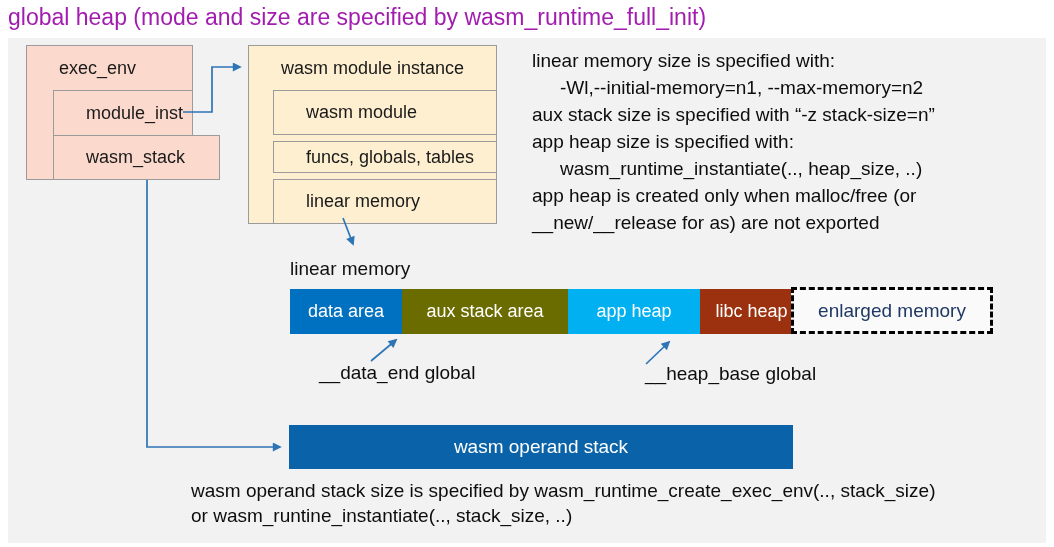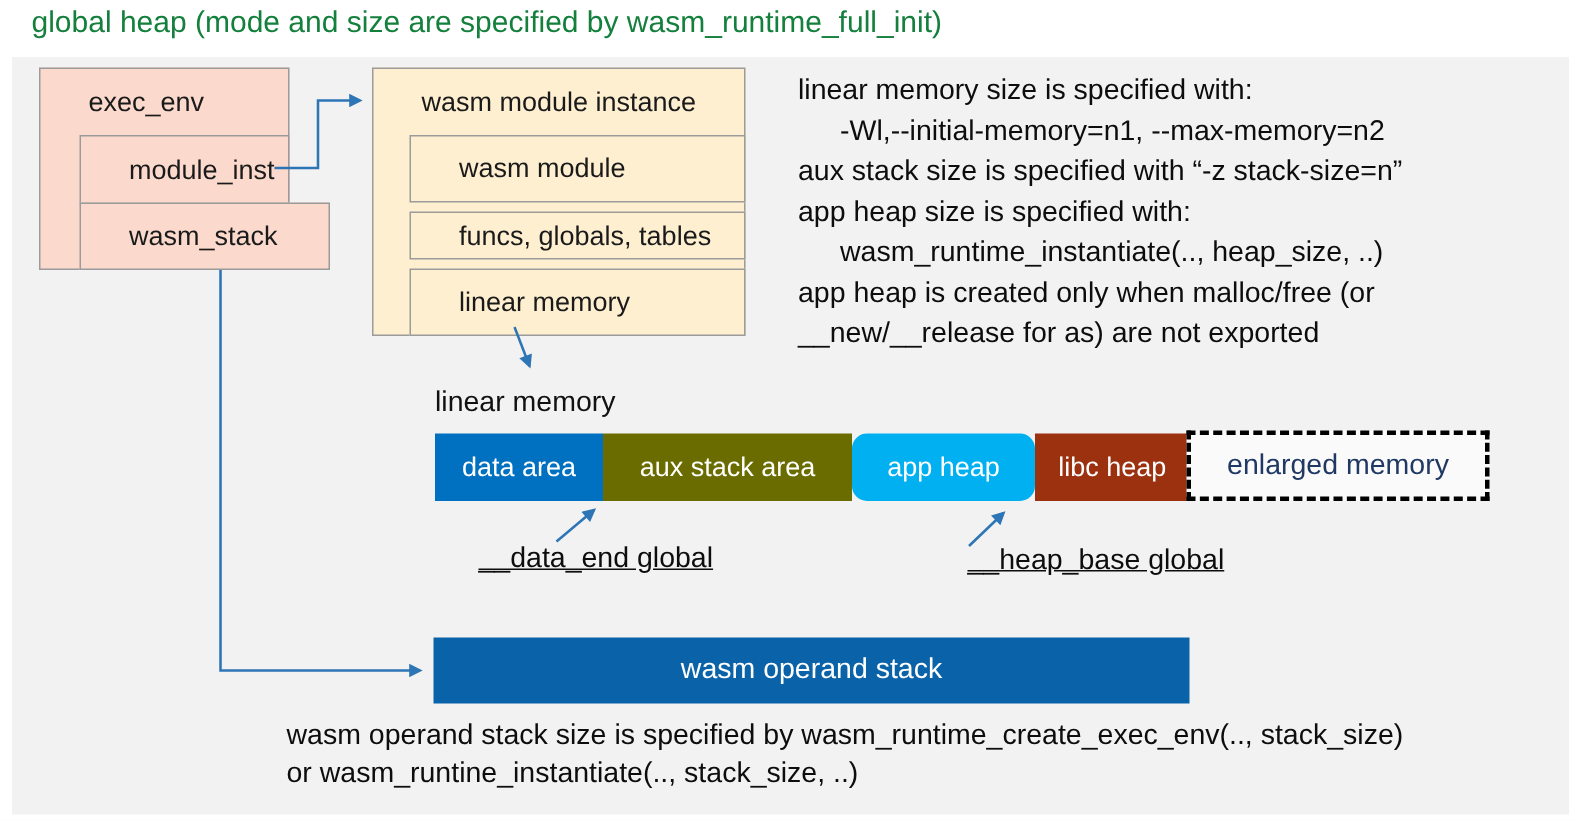--- a/index.html
+++ b/index.html
@@ -1,37 +1,37 @@
 <!DOCTYPE html>
 <html><head>
 <meta charset="utf-8">
 <style>
   html,body { margin:0; padding:0; background:#ffffff; }
   body { font-family:"Liberation Sans", sans-serif; color:#111; }
   #canvas { position:relative; width:1054px; height:547px; background:#ffffff; overflow:hidden; }
   .abs { position:absolute; }
   .panel { left:8px; top:38px; width:1038px; height:505px; background:#F2F2F2; }
-  .title { left:8px; top:4px; font-size:20px; color:#15803d; white-space:nowrap;margin-left:13px; }
+  .title { left:8px; top:4px; font-size:23px; color:#a21caf; white-space:nowrap; }
 
   .box { position:absolute; box-sizing:border-box; border:1px solid #9b9b9b; }
   .pink { background:#FBDACD; }
   .cream { background:#FDEFD0; }
   .hdr, .cell { display:flex; align-items:center; padding-left:32px; font-size:18px; color:#1a1a1a; white-space:nowrap; }
 
   .notes { left:532px; top:47px; font-size:19px; line-height:27px; color:#0d0d0d; white-space:nowrap; }
   .notes .indent { padding-left:28px; }
 
   .lm-label { left:290px; top:258px; font-size:19px; }
   .membar { left:290px; top:289px; height:45px; display:flex; }
   .seg { display:flex; align-items:center; justify-content:center; color:#ffffff; font-size:18px; white-space:nowrap; }
   .enlarged { left:791px; top:287px; width:202px; height:47px; box-sizing:border-box;
               border:3px dashed #000; background:#FAFAFA; display:flex; align-items:center;
               justify-content:center; font-size:19px; color:#1F3864; }
 
-  .ann { font-size:19px; color:#0d0d0d; white-space:nowrap;text-decoration:underline; }
+  .ann { font-size:19px; color:#0d0d0d; white-space:nowrap; }
   .opbar { left:289px; top:425px; width:504px; height:44px; background:#0A63A8; color:#fff;
            display:flex; align-items:center; justify-content:center; font-size:19px; }
   .bottom-notes { left:191px; top:478px; font-size:19px; line-height:25px; color:#0d0d0d; white-space:nowrap; }
 
   svg.overlay { position:absolute; left:0; top:0; pointer-events:none; }
 </style>
 </head>
 <body>
 
 <div id="canvas">
@@ -61,21 +61,21 @@
     <div class="indent">wasm_runtime_instantiate(.., heap_size, ..)</div>
     <div>app heap is created only when malloc/free (or</div>
     <div>__new/__release for as) are not exported</div>
   </div>
 
   <div class="abs lm-label">linear memory</div>
 
   <div class="abs membar">
     <div class="seg" style="width: 112px; background: rgb(0, 112, 192);">data area</div>
     <div class="seg" style="width: 166px; background: rgb(106, 108, 0);">aux stack area</div>
-    <div class="seg" style="width: 122px; background: rgb(0, 176, 240); border-radius: 10px;">app heap</div>
+    <div class="seg" style="width: 132px; background: rgb(0, 176, 240);">app heap</div>
     <div class="seg" style="width: 103px; background: rgb(156, 49, 16);">libc heap</div>
   </div>
 
   <div class="abs enlarged">enlarged memory</div>
 
   <div class="abs ann" style="left:319px; top:362px;">__data_end global</div>
   <div class="abs ann" style="left:645px; top:363px;">__heap_base global</div>
 
   <div class="abs opbar">wasm operand stack</div>
 

